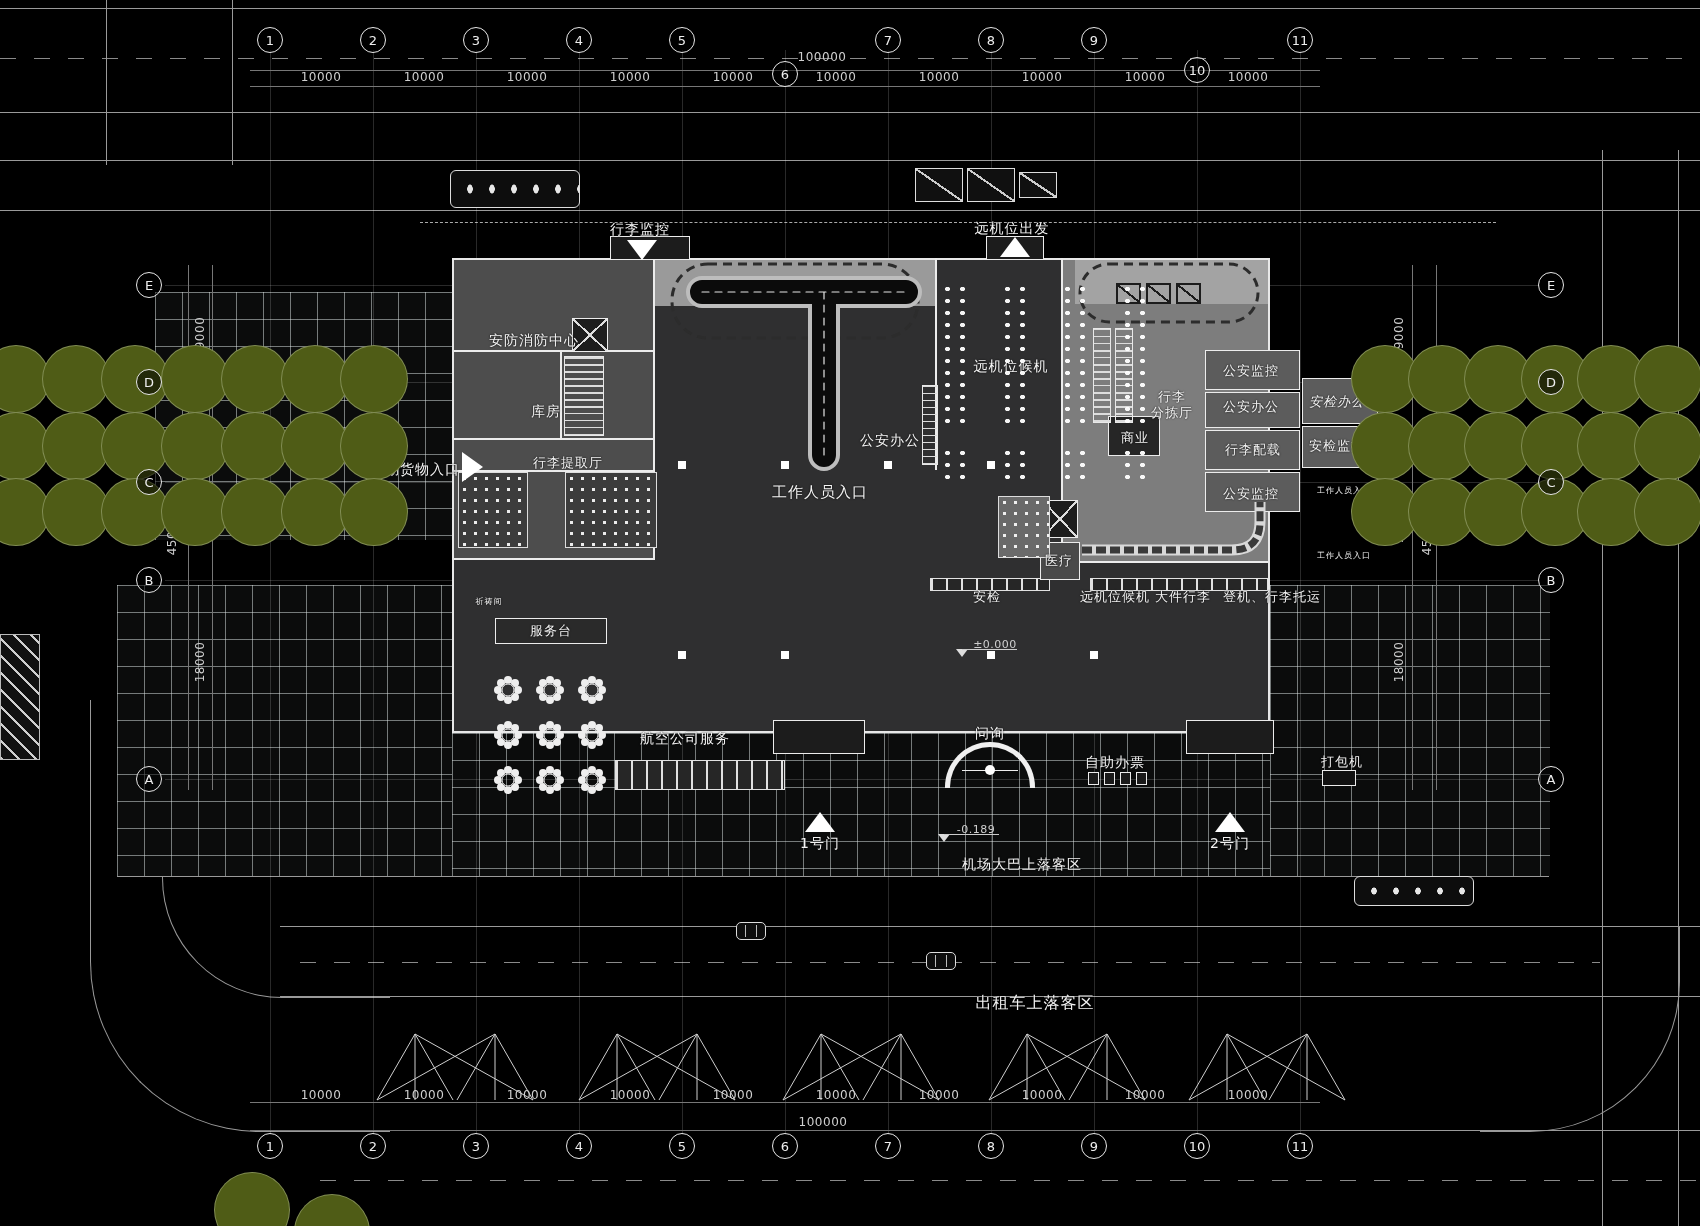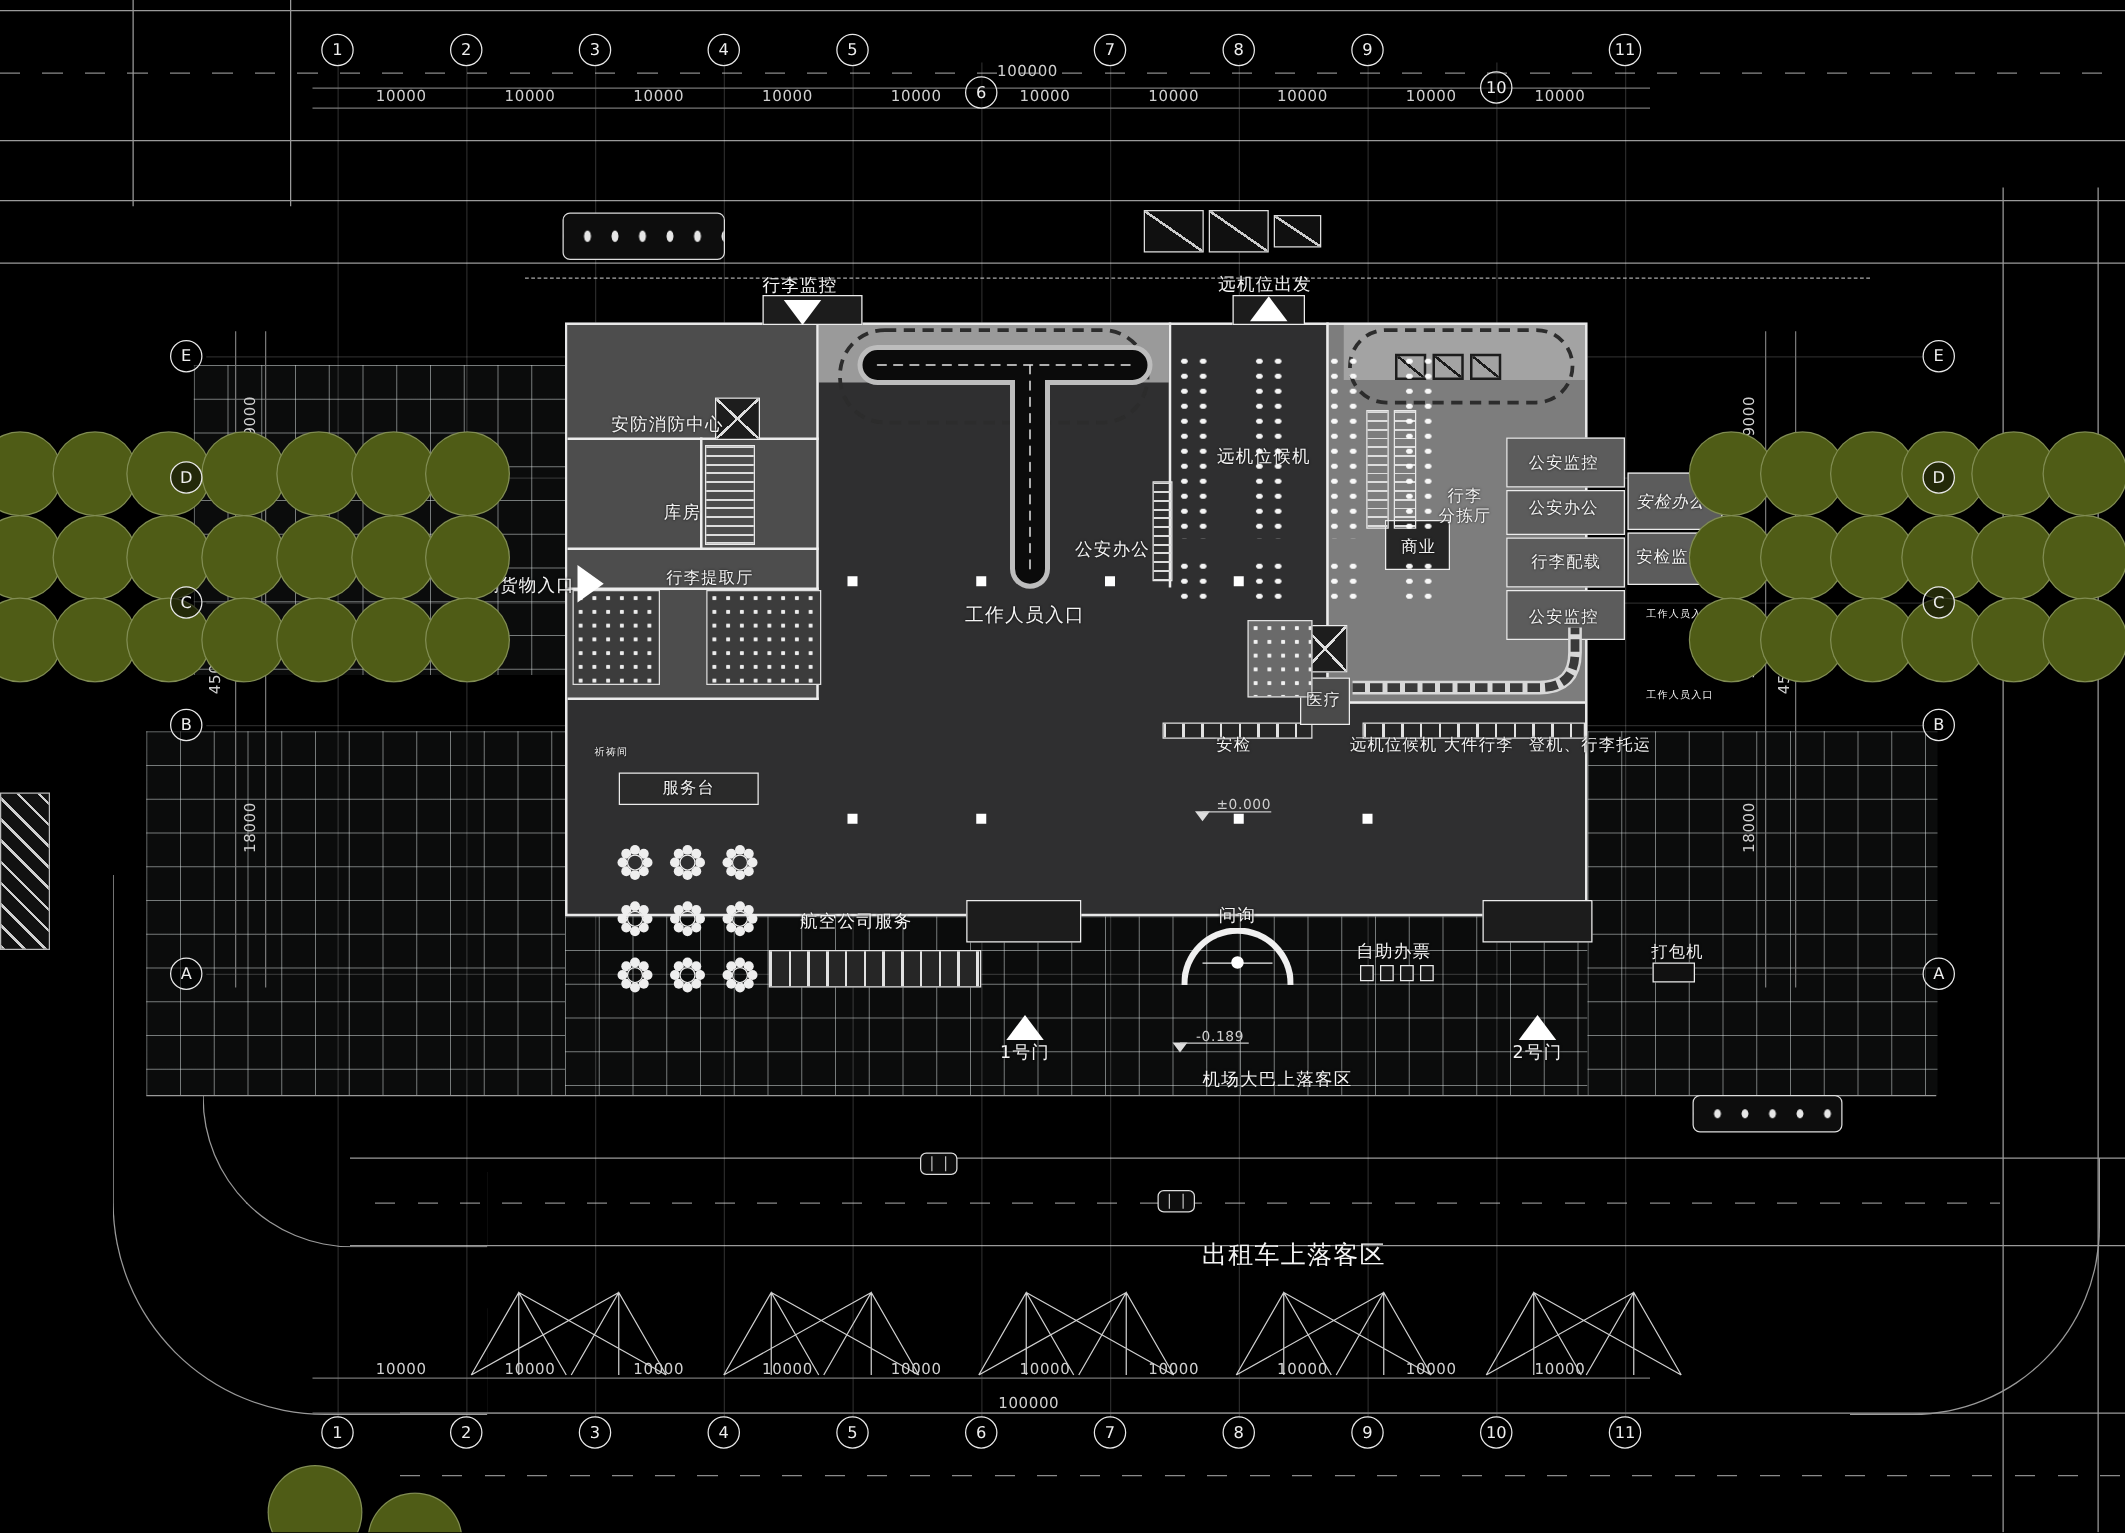--- a/index.html
+++ b/index.html
@@ -255,21 +255,21 @@
       <div class="lbl" style="left: 1272px; top: 597px; font-size: 13px;">登机、行李托运</div>
       <div class="lbl" style="left: 551px; top: 631px; font-size: 13px;">服务台</div>
       <div class="lbl" style="left: 489px; top: 602px; font-size: 8px;">祈祷间</div>
       <div class="lbl" style="left: 685px; top: 738px; font-size: 14px;">航空公司服务</div>
       <div class="lbl" style="left: 990px; top: 733px; font-size: 14px;">问询</div>
       <div class="lbl" style="left: 1115px; top: 762px; font-size: 14px;">自助办票</div>
       <div class="lbl" style="left: 1342px; top: 762px; font-size: 13px;">打包机</div>
       <div class="lbl" style="left: 820px; top: 843px; font-size: 14px;">1号门</div>
       <div class="lbl" style="left: 1230px; top: 843px; font-size: 14px;">2号门</div>
       <div class="lbl" style="left: 1022px; top: 864px; font-size: 14px;">机场大巴上落客区</div>
-      <div class="lbl" style="left: 1035px; top: 1003px; font-size: 20px;">出租车上落客区</div>
+      <div class="lbl" style="left: 1035px; top: 1003px; font-size: 16px;">出租车上落客区</div>
       <div class="lbl" style="left: 640px; top: 229px; font-size: 14px;">行李监控</div>
       <div class="lbl" style="left: 1012px; top: 228px; font-size: 14px;">远机位出发</div>
       <div class="dim" style="left: 995px; top: 644px; font-size: 11px;">±0.000</div>
       <div class="dim" style="left: 976px; top: 829px; font-size: 11px;">-0.189</div>
     </div>
   <div id="bubbles">
       <div class="bubble" style="left: 270px; top: 40px;">1</div>
       <div class="bubble" style="left: 373px; top: 40px;">2</div>
       <div class="bubble" style="left: 476px; top: 40px;">3</div>
       <div class="bubble" style="left: 579px; top: 40px;">4</div>

